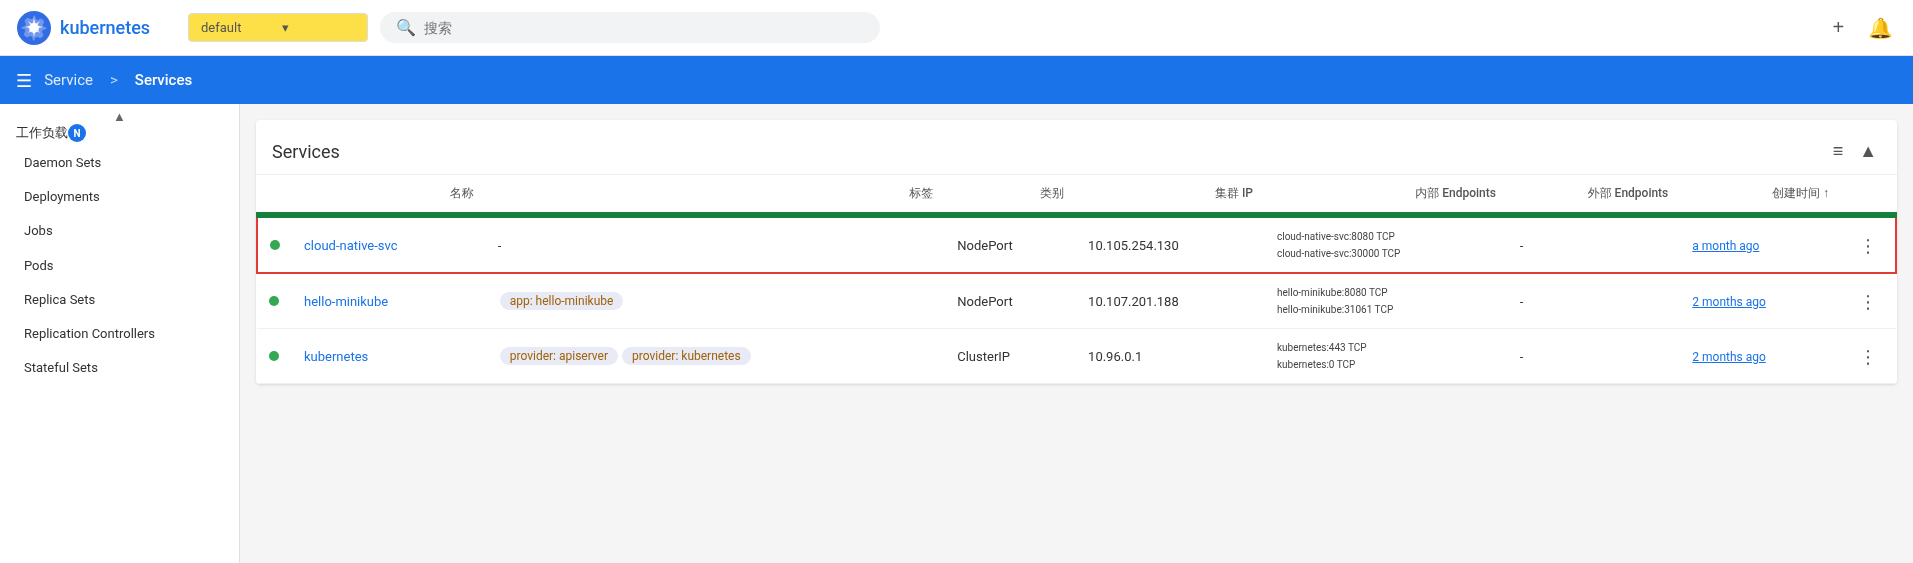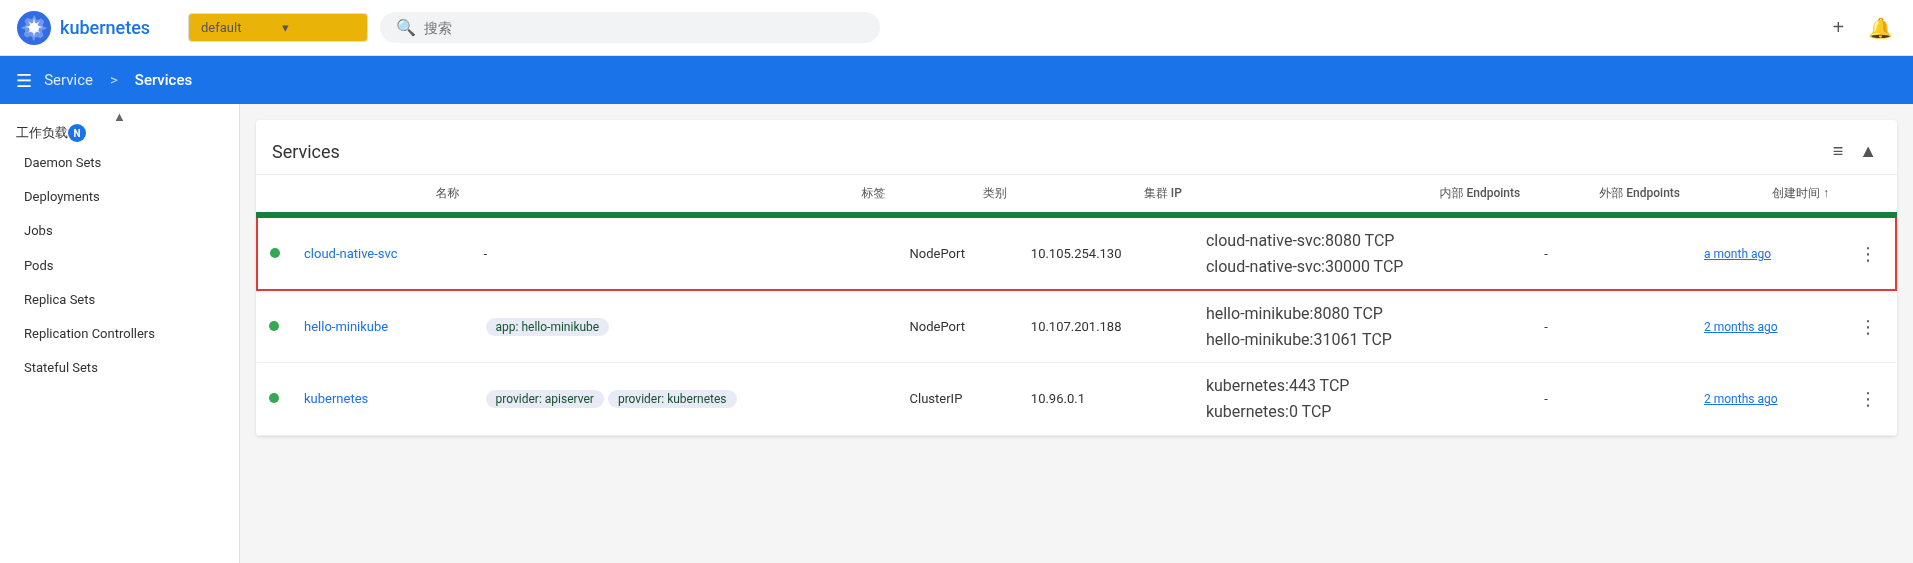--- a/index.html
+++ b/index.html
@@ -8,21 +8,21 @@
     
     .top-nav {
       display: flex; align-items: center; background: #fff; height: 56px;
       padding: 0 16px; border-bottom: 1px solid #e0e0e0; gap: 12px;
     }
     .logo-area { display: flex; align-items: center; gap: 8px; min-width: 160px; }
     .logo-icon { width: 36px; height: 36px; }
     .logo-text { font-size: 18px; font-weight: 500; color: #1a73e8; }
     .namespace-select {
       display: flex; align-items: center; border: 1px solid #dadce0; border-radius: 4px;
-      padding: 6px 12px; background: #eab308; cursor: pointer; gap: 8px; min-width: 180px;
+      padding: 6px 12px; background: #fde047; cursor: pointer; gap: 8px; min-width: 180px;
       color: #555;
     }
     .namespace-select span { flex: 1; }
     .search-bar {
       display: flex; align-items: center; background: #f1f3f4; border-radius: 24px;
       padding: 6px 16px; gap: 8px; flex: 1; max-width: 500px;
     }
     .search-icon-wrap { color: #888; font-size: 16px; }
     .search-bar input { border: none; background: transparent; outline: none; font-size: 14px; color: #404040; width: 100%; }
     .top-nav-right { margin-left: auto; display: flex; align-items: center; gap: 16px; }
@@ -90,23 +90,23 @@
       padding: 10px 12px; font-size: 13px; color: #333; vertical-align: middle;
       border-bottom: 1px solid #f0f0f0;
     }
     .status-dot {
       width: 10px; height: 10px; border-radius: 50%; background: #34a853;
       display: inline-block; flex-shrink: 0;
     }
     .service-name-link { color: #1a73e8; text-decoration: none; cursor: pointer; }
     .tag-chip {
       background: #e8eaf6; border-radius: 12px; padding: 2px 10px;
-      font-size: 12px; color: #14532d; display: inline-block; margin: 2px;
-    }
-    .endpoints-text { font-size: 16px; color: #444; line-height: 1.6; text-align: right; }
+      font-size: 12px; color: #a16207; display: inline-block; margin: 2px;
+    }
+    .endpoints-text { font-size: 10px; color: #444; line-height: 1.6; text-align: right; }
     .time-link { color: #1a73e8; text-decoration: underline; cursor: pointer; font-size: 12px; }
     .more-btn { color: #555; font-size: 18px; cursor: pointer; padding: 2px 6px; }
     .red-border-row td { border-top: 2px solid #e53935 !important; border-bottom: 2px solid #e53935 !important; }
     .red-border-row td:first-child { border-left: 2px solid #e53935; }
     .red-border-row td:last-child { border-right: 2px solid #e53935; }
   </style>
 </head>
 <body>
 
 <div class="top-nav">

